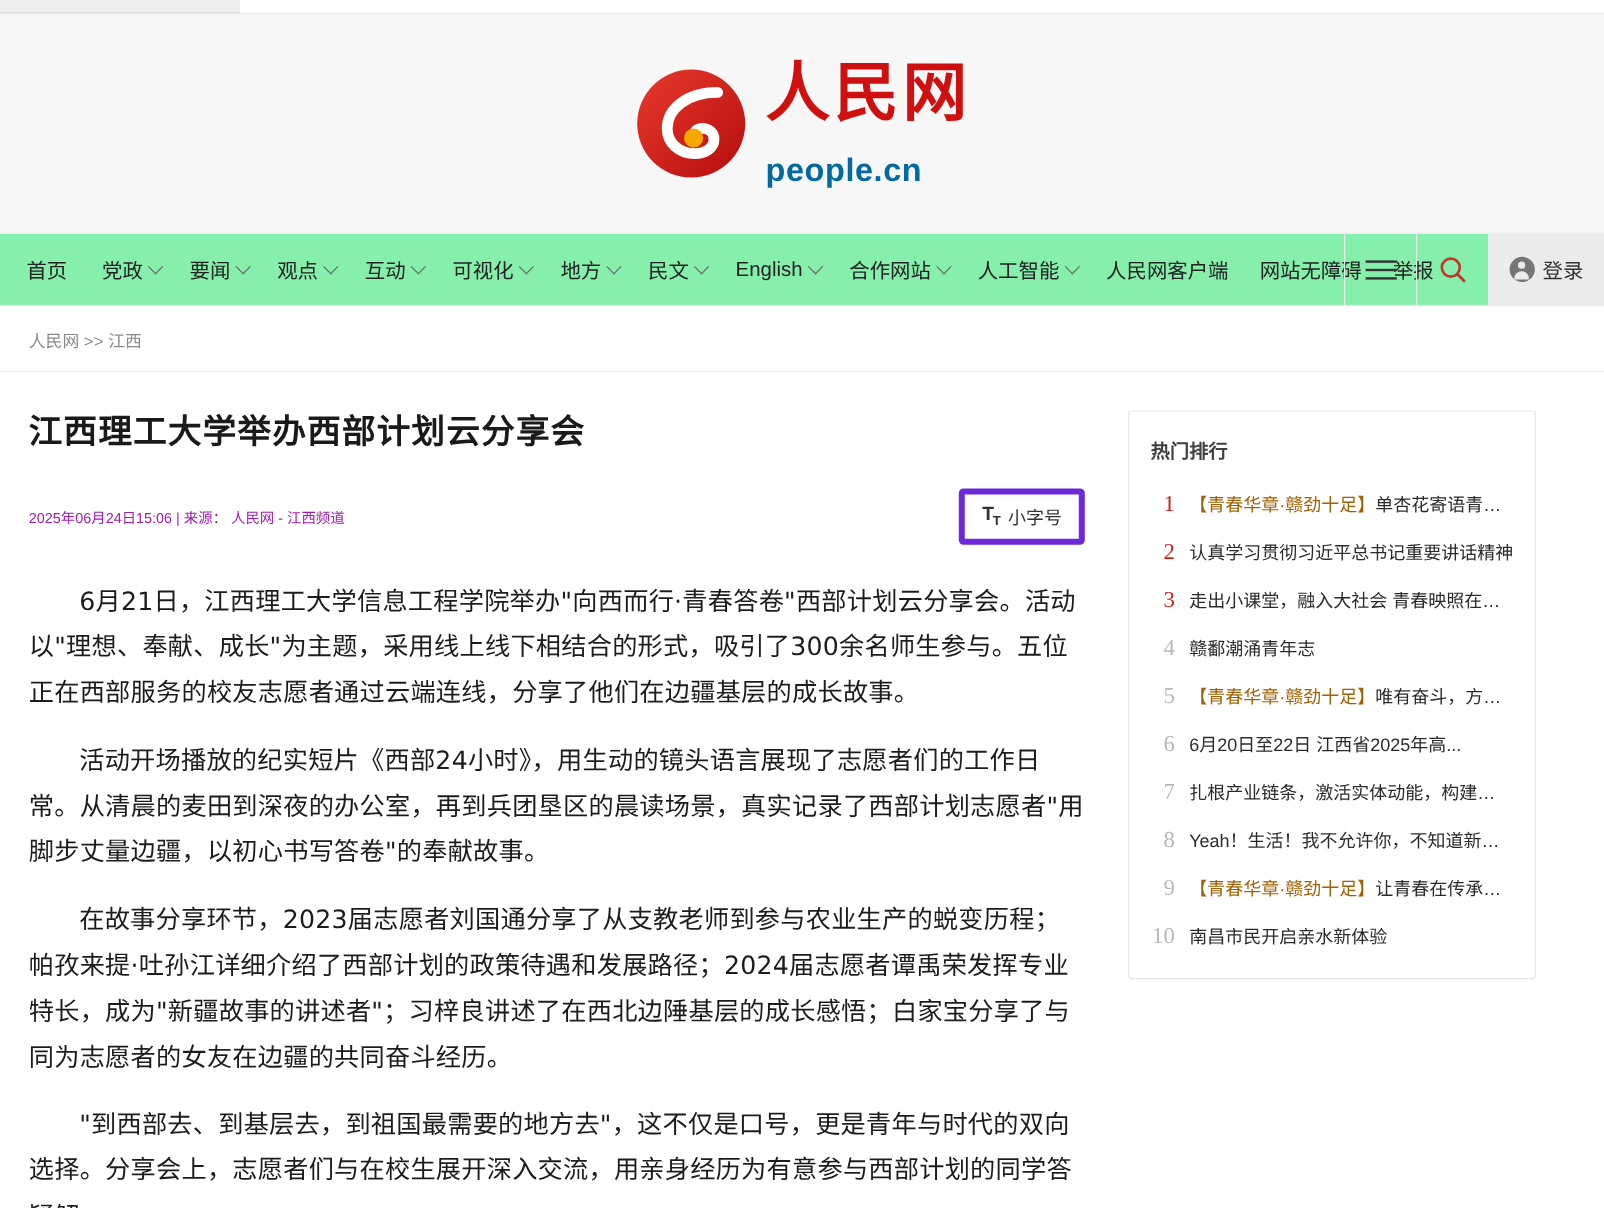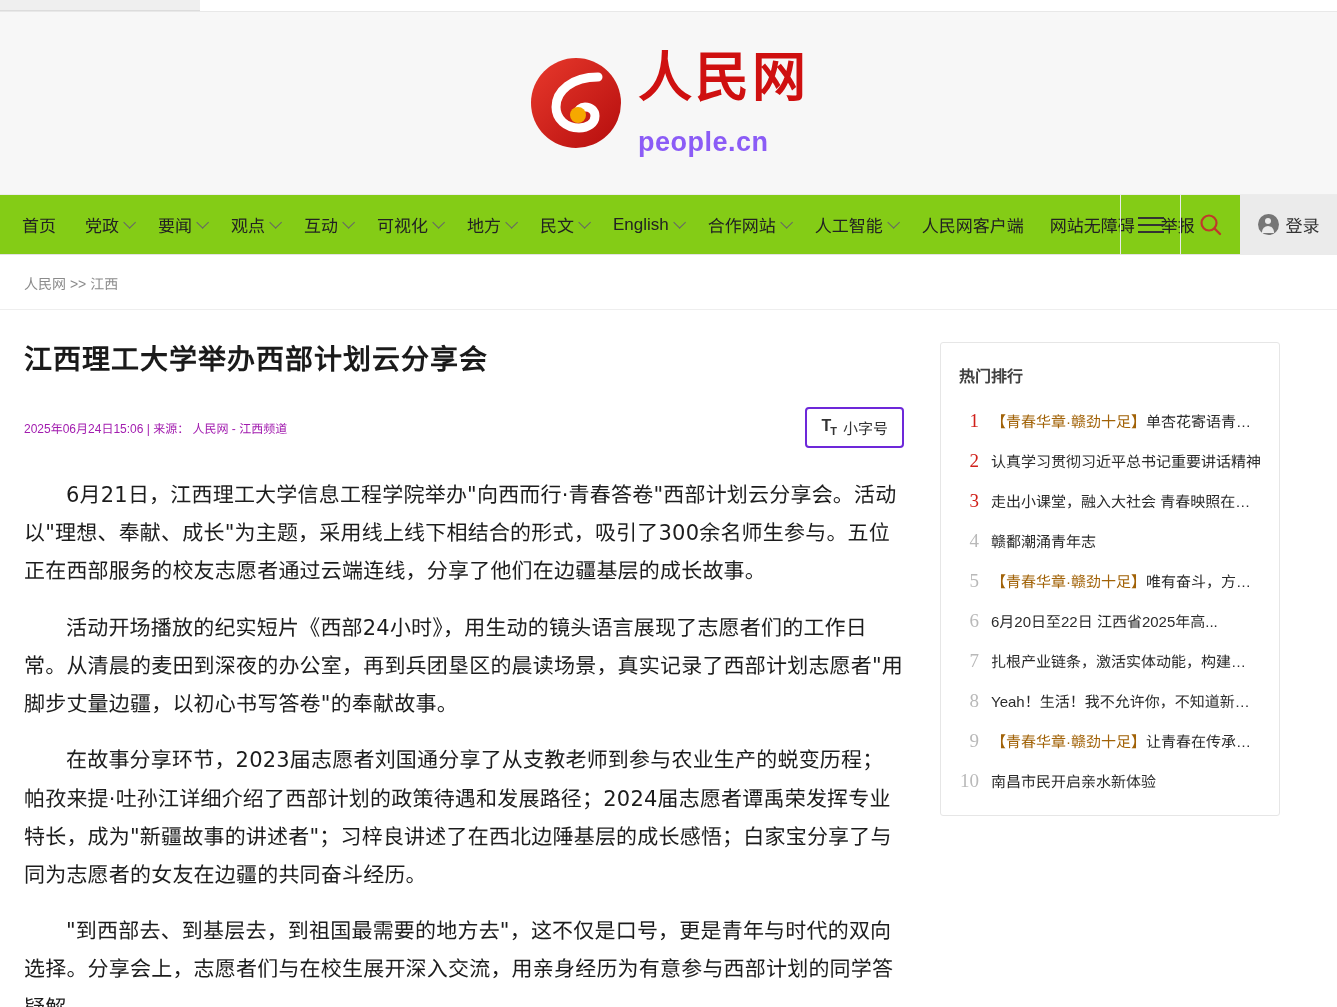--- a/index.html
+++ b/index.html
@@ -52,29 +52,29 @@
     font-size: 54px;
     font-weight: bold;
     color: #cf1010;
     letter-spacing: 3px;
     line-height: 1.05;
     font-family: "DejaVu Sans", sans-serif;
   }
   .logo-en {
     font-size: 27px;
     font-weight: bold;
-    color: #8b5cf6;
+    color: #0369a1;
     letter-spacing: 0.5px;
     line-height: 1;
     margin-top: 20px;
   }
   
   .nav-bar {
     height: 60px;
-    background: #84cc16;
+    background: #86efac;
     border-bottom: 1px solid #e2e2e2;
     display: flex;
     align-items: center;
     padding-left: 22px;
     position: relative;
   }
   .nav-items {
     display: flex;
     align-items: center;
     height: 100%;
@@ -185,21 +185,21 @@
     margin-bottom: 28px;
   }
   .meta-text {
     font-size: 12px;
     color: #a21caf;
   }
   .font-size-btn {
     display: flex;
     align-items: center;
     gap: 7px;
-    border: 2px solid #6d28d9;
+    border: 5px solid #6d28d9;
     border-radius: 4px;
     padding: 8px 14px;
     font-size: 15px;
     color: #333;
     background: #fff;
     cursor: pointer;
   }
   .tt-glyph {
     font-weight: bold;
     font-size: 16px;

